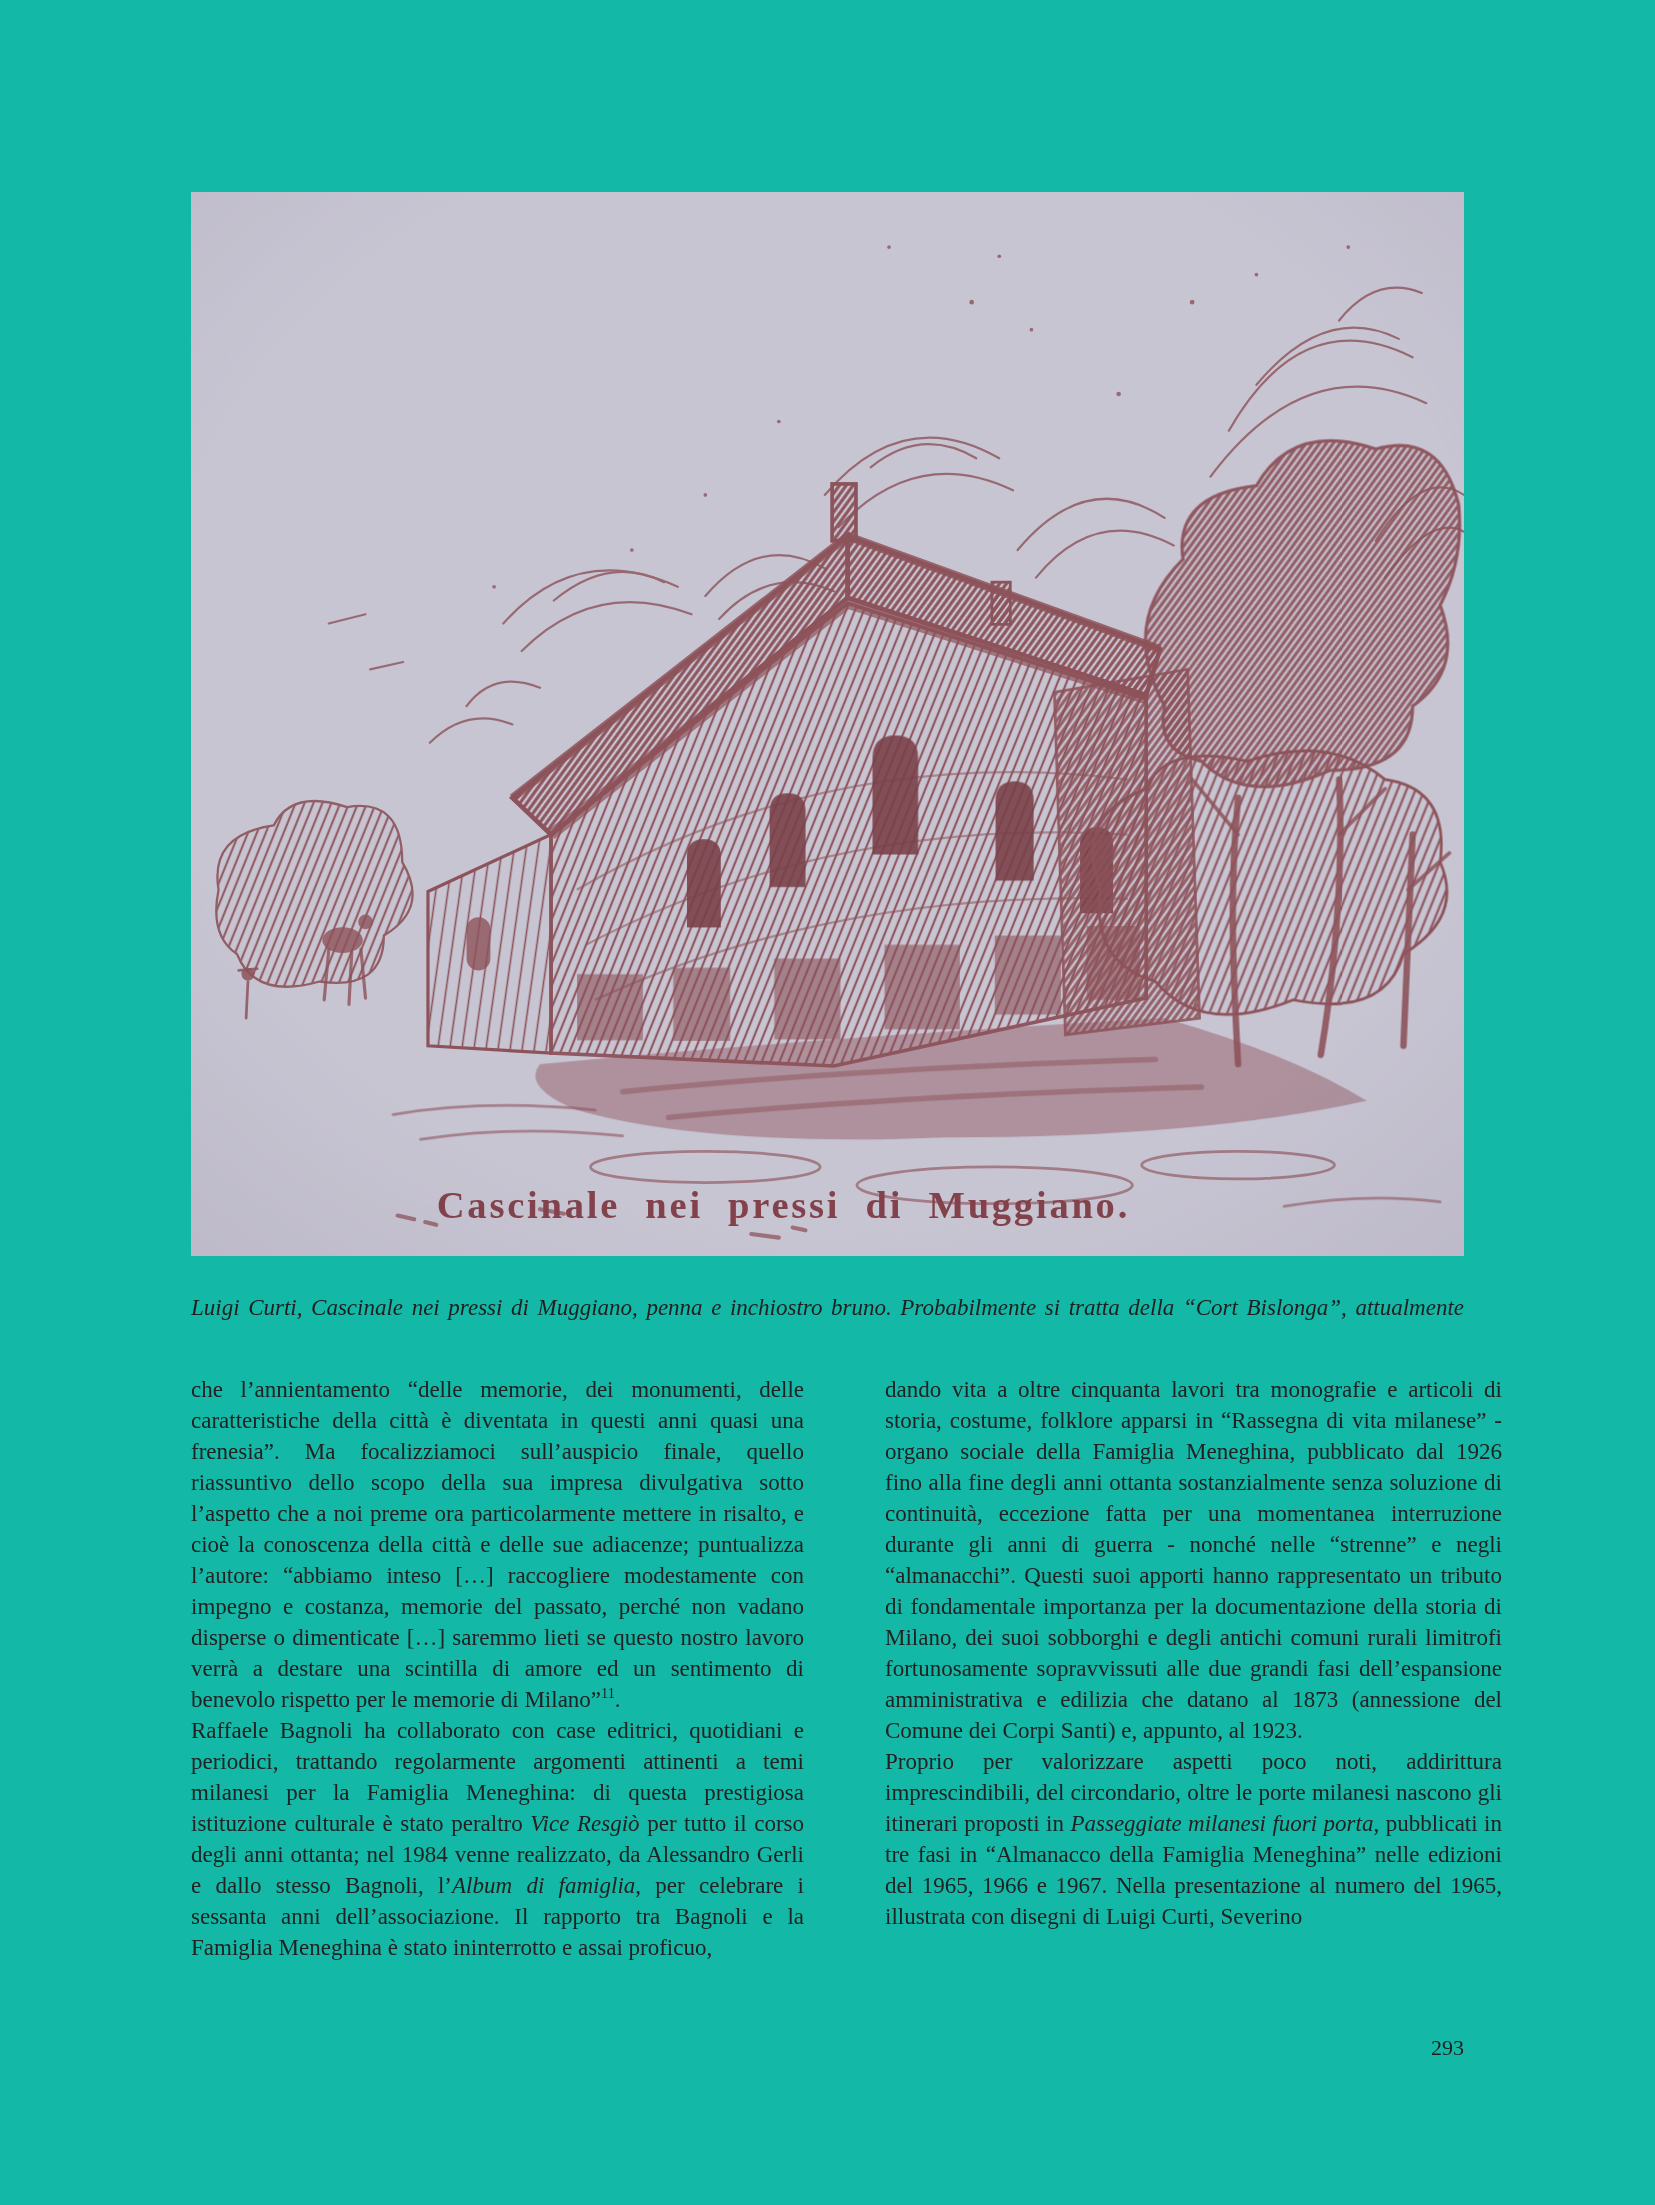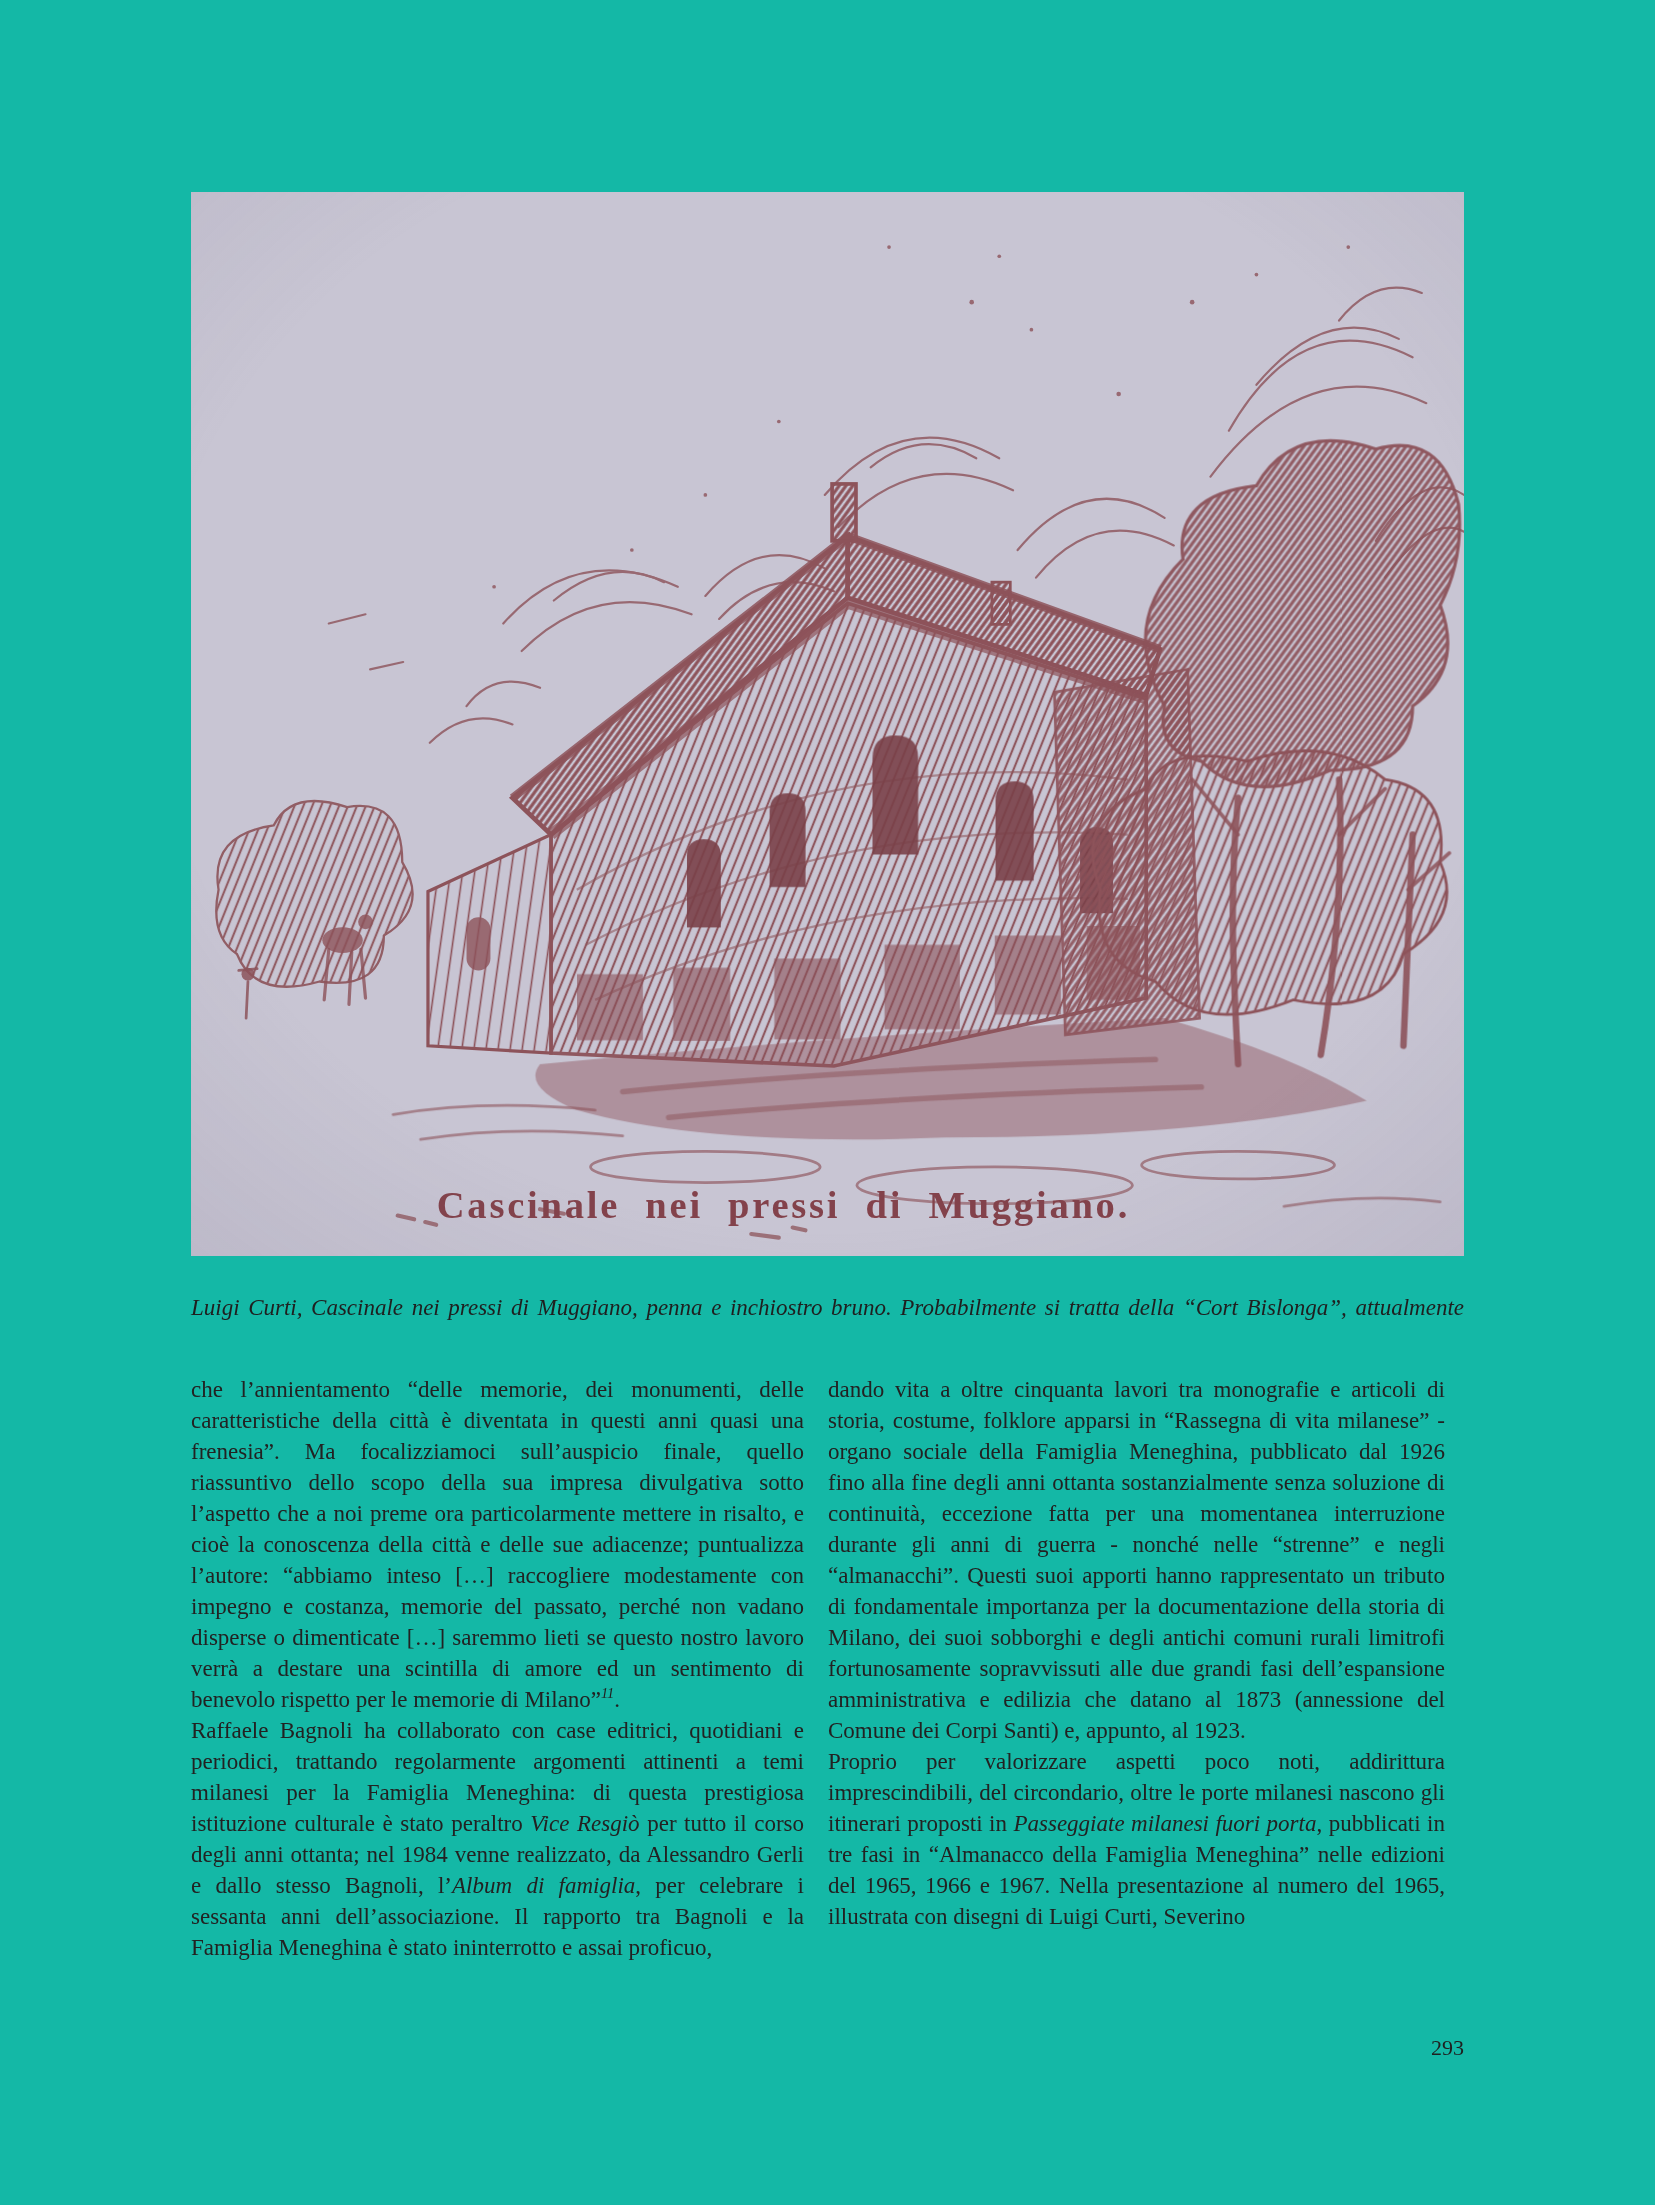--- a/index.html
+++ b/index.html
@@ -25,22 +25,22 @@
     font-style:italic; font-size:23px; line-height:30px; color:#1f1f1f;
   }
   .fig-caption .just { text-align:justify; text-align-last:justify; }
 
   
   .col {
     position:absolute; top:1374px; font-size:23px; line-height:31px;
   }
   .col p { margin:0; text-align:justify; hyphens:none; }
   .col-left  { left:191px; width:613px; }
-  .col-right { left:828px; width:617px; }
-  .col p sup { font-size:0.62em; line-height:0; vertical-align:super;font-style:italic; }
+  .col-right { left:885px; width:617px; }
+  .col p sup { font-size:0.62em; line-height:0; vertical-align:super; }
   .col p em  { }
 
   .page-number {
     position:absolute; left:191px; top:2035px; width:1273px;
     text-align:right; font-size:22px; color:#1f1f1f;
   }
 </style>
 </head>
 <body>
 

